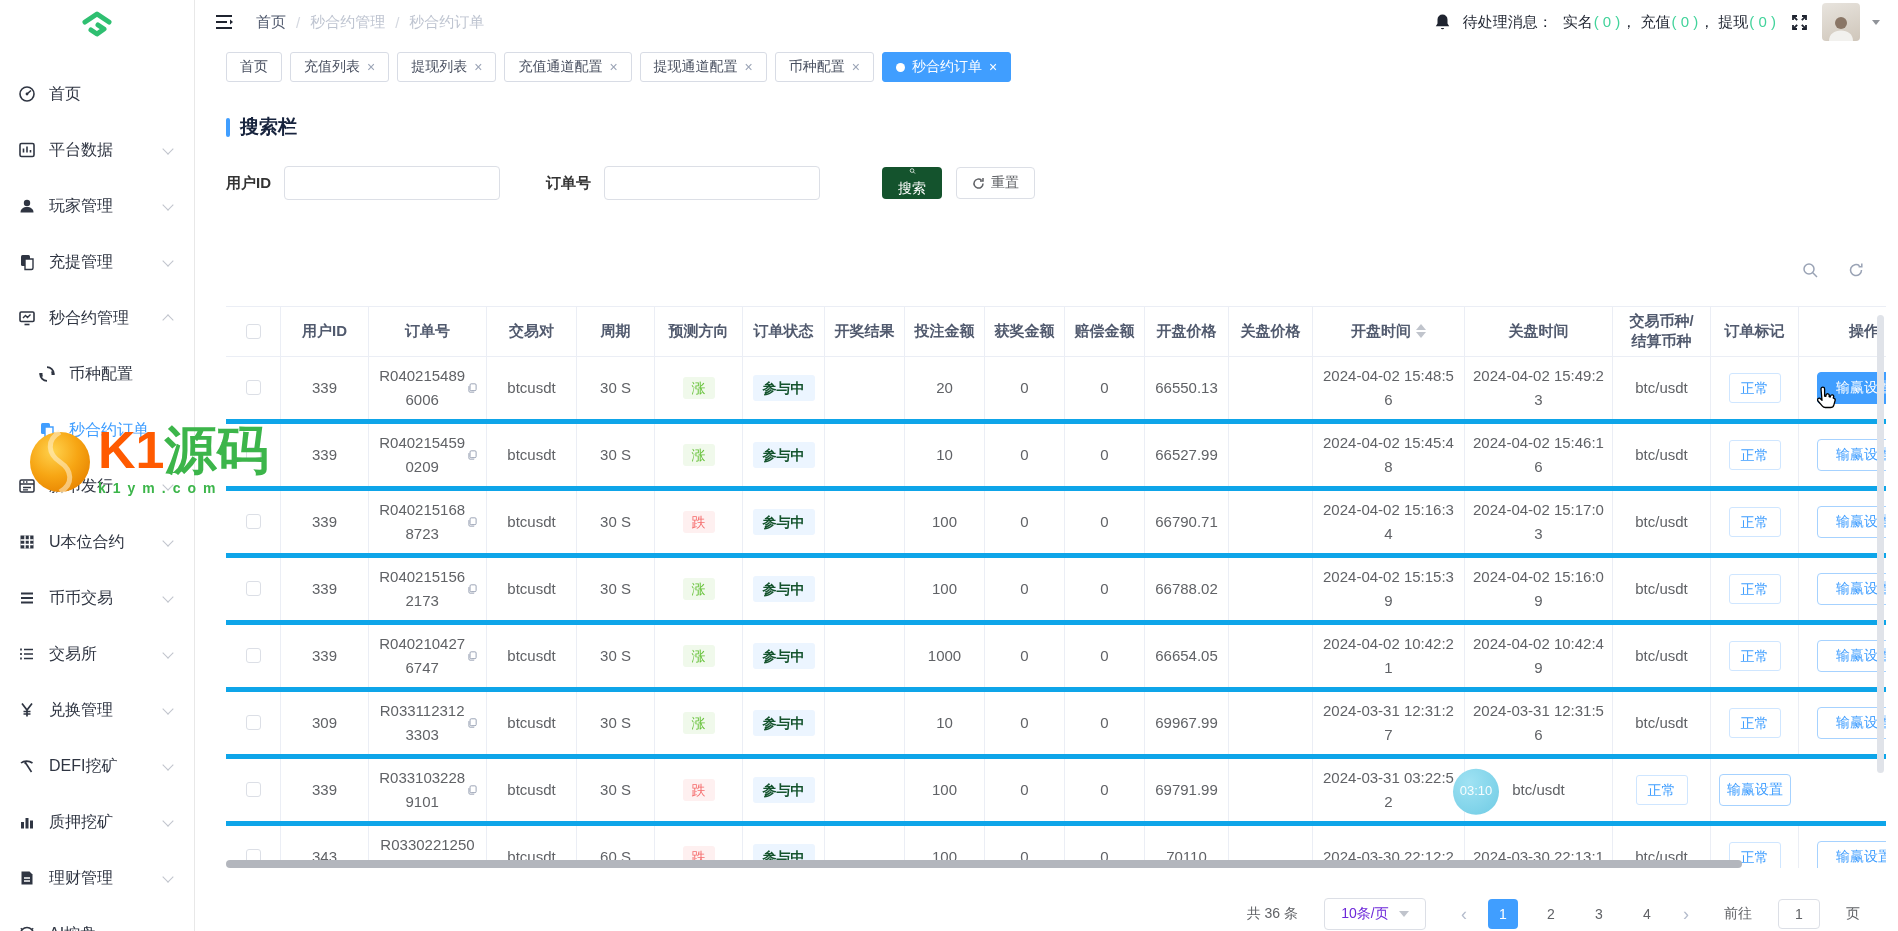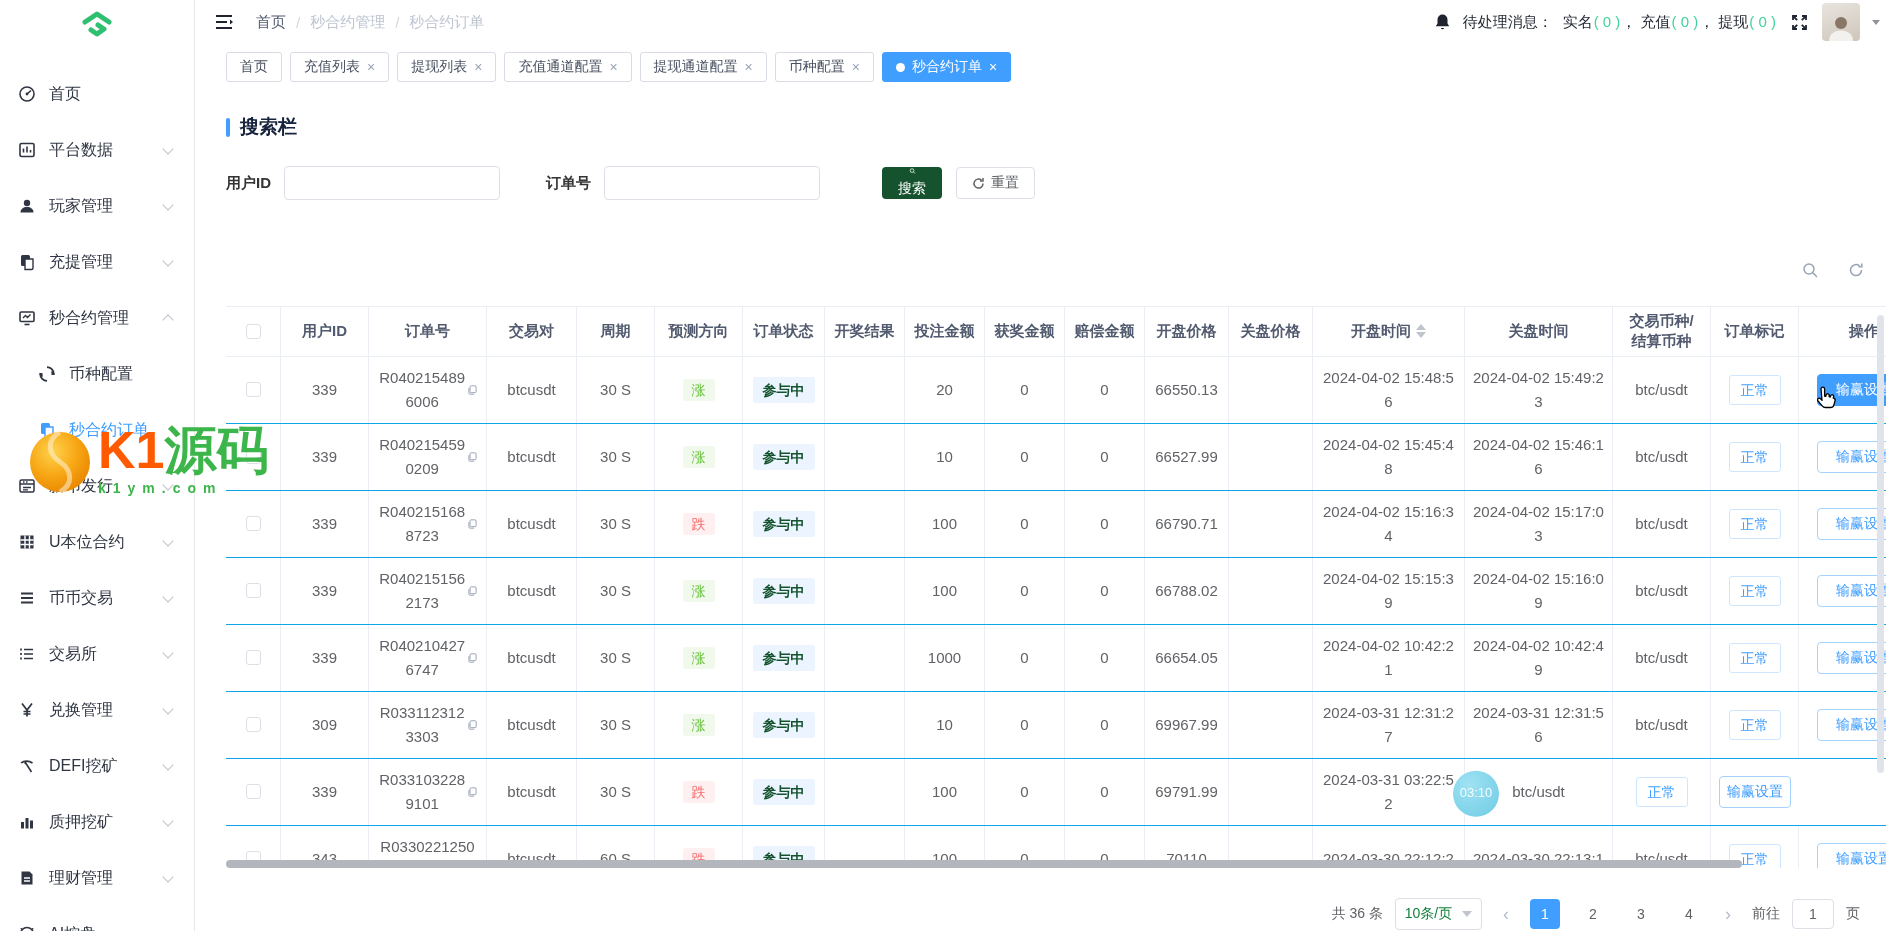--- a/index.html
+++ b/index.html
@@ -70,21 +70,21 @@
   .table-wrap { position:relative; width:1660px; height:562px; overflow:hidden;
     border-top:1px solid #ebeef5; }
   .thead, .tr { display:grid;
     grid-template-columns:55px 88px 118px 90px 78px 88px 82px 80px 80px 80px 80px 84px 84px 152px 148px 98px 88px minmax(130px,1fr); }
   .thead { min-height:46px; border-bottom:1px solid #ebeef5; }
   .th { display:flex; align-items:center; justify-content:center; font-size:15px;
     font-weight:700; color:#515a6e; border-right:1px solid #ebeef5; padding:4px 4px;
     text-align:center; line-height:1.35; }
   .th span { white-space:pre-line; }
   .th:last-child { border-right:none; }
-  .tr { min-height:67px; border-bottom:1px solid #0ea5e9; }
+  .tr { min-height:67px; border-bottom:5px solid #0ea5e9; }
   .td { display:flex; align-items:center; justify-content:center; font-size:15px;
     color:#606266; border-right:1px solid #ebeef5; padding:6px 8px; text-align:center;
     line-height:1.55; word-break:break-all; }
   .td:last-child { border-right:none; }
   .td.order span { max-width:100px; }
   .checkbox { width:15px; height:15px; border:1px solid #dcdfe6; border-radius:3px;
     background:#fff; display:inline-block; cursor:pointer; }
   .badge { padding:4px 9px; border-radius:3px; font-size:14px; line-height:1; }
   .badge.up   { color:#67c23a; background:#f0f9eb; }
   .badge.down { color:#f56c6c; background:#fef0f0; }
@@ -101,24 +101,24 @@
   .bubble { position:absolute; left:-12px; top:50%; transform:translateY(-46%);
     width:46px; height:46px; border-radius:50%; background:radial-gradient(circle at 35% 30%, #9fe2f3, #6fcbe4);
     color:rgba(255,255,255,.92); font-size:13px; display:flex; align-items:center;
     justify-content:center; z-index:3; }
   .hscroll { position:absolute; left:0; bottom:0; width:1516px; height:8px;
     background:#b3b6bd; border-radius:4px; z-index:4; cursor:pointer; }
   .vscroll { position:absolute; right:2px; top:8px; width:7px; height:458px;
     background:#e0e3e9; border-radius:4px; z-index:4; cursor:pointer; }
 
   
-  .pagination { display:flex; align-items:center; justify-content:flex-end; gap:12px;
+  .pagination { display:flex; align-items:center; justify-content:flex-end; gap:26px;
     margin-top:30px; padding-right:14px; font-size:14px; color:#606266; }
-  .pg-select { width:87px; height:32px; border:1px solid #dcdfe6; border-radius:4px;
-    display:flex; align-items:center; justify-content:center; gap:10px; color:#15803d; cursor:pointer; }
+  .pg-select { width:102px; height:32px; border:1px solid #dcdfe6; border-radius:4px;
+    display:flex; align-items:center; justify-content:center; gap:10px; color:#6d28d9; cursor:pointer; }
   .pg-caret { width:0; height:0; border-left:5px solid transparent; border-right:5px solid transparent;
     border-top:6px solid #c0c4cc; }
   .pager { display:flex; align-items:center; gap:18px; margin:0 6px; }
   .pg-arrow { color:#b4bccc; font-size:18px; cursor:pointer; padding:0 3px; }
   .page { min-width:30px; height:30px; display:flex; align-items:center; justify-content:center;
     border-radius:4px; cursor:pointer; color:#606266; }
   .page.active { background:#409eff; color:#fff; }
   .pg-goto { width:42px; height:30px; border:1px solid #dcdfe6; border-radius:4px;
     text-align:center; font-size:14px; color:#606266; outline:none; }
 

